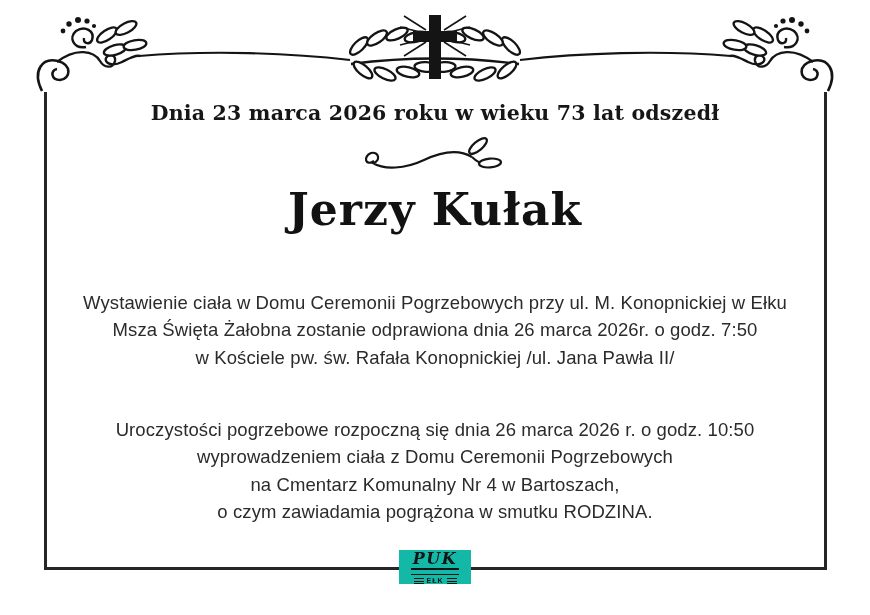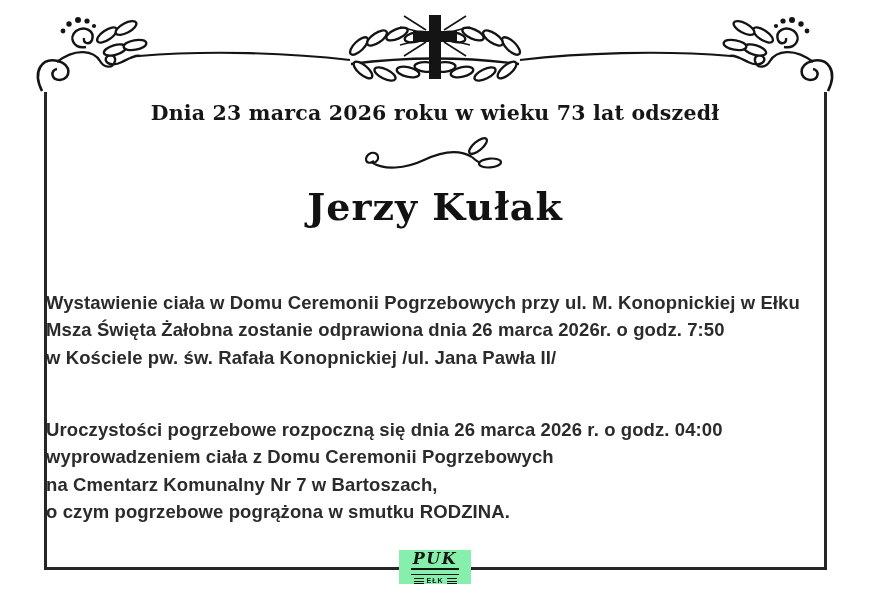--- a/index.html
+++ b/index.html
@@ -10,33 +10,33 @@
   }
   .top-ornament { position:absolute; top:0; left:0; width:870px; height:96px; }
   .date-line {
     position:absolute; top:101px; left:0; width:100%; text-align:center;
     font-family:"DejaVu Serif", serif; font-weight:700; font-size:20.5px;
     color:#161616; letter-spacing:0.2px;
   }
   .divider { position:absolute; top:133px; left:50%; transform:translateX(-50%); width:150px; height:46px; }
   .name {
     position:absolute; top:184px; left:0; width:100%; margin:0; text-align:center;
-    font-family:"DejaVu Serif", serif; font-weight:700; font-size:38px;
+    font-family:"DejaVu Serif", serif; font-weight:700; font-size:44px;
     color:#121212; letter-spacing:1px;
   }
-  .para { position:absolute; left:46px; right:46px; text-align:left;
-    font-size:18.5px; line-height:27.3px; color:#2b2b2b; letter-spacing:0.1px;font-weight:bold; }
+  .para { position:absolute; left:46px; right:46px; text-align:center;
+    font-size:18.5px; line-height:27.3px; color:#2b2b2b; letter-spacing:0.1px; }
   .para1 { top:289px; }
   .para2 { top:416px; }
   .frame-left  { position:absolute; left:44px;  top:92px;  width:3px; height:478px; background:#262626; }
   .frame-right { position:absolute; left:824px; top:92px;  width:3px; height:478px; background:#262626; }
   .frame-bottom{ position:absolute; left:44px;  top:567px; width:783px; height:3px; background:#262626; }
   .logo {
     position:absolute; top:550px; left:50%; transform:translateX(-50%);
-    background:#86efac; padding:0 12px; text-align:center; z-index:2;
+    background:#14b8a6; padding:0 12px; text-align:center; z-index:2;
   }
   .logo-puk {
     font-family:"DejaVu Serif", serif; font-style:italic; font-weight:700;
     font-size:16px; letter-spacing:1.5px; color:#141414; line-height:17px;
   }
   .puk-underline { height:4px; width:48px; margin:1px auto 2px auto;
     border-top:2px solid #141414; border-bottom:1px solid #141414; }
   .elk-row { display:flex; align-items:center; justify-content:center; gap:3px; }
   .elk-bars { width:10px; height:6px;
     background:repeating-linear-gradient(#141414 0 1.2px, transparent 1.2px 2.6px); }
@@ -129,24 +129,24 @@
 
   <h1 class="name">Jerzy Kułak</h1>
 
   <div class="para para1">
     <div>Wystawienie ciała w Domu Ceremonii Pogrzebowych przy ul. M. Konopnickiej w Ełku</div>
     <div>Msza Święta Żałobna zostanie odprawiona dnia 26 marca 2026r. o godz. 7:50</div>
     <div>w Kościele pw. św. Rafała Konopnickiej /ul. Jana Pawła II/</div>
   </div>
 
   <div class="para para2">
-    <div>Uroczystości pogrzebowe rozpoczną się dnia 26 marca 2026 r. o godz. 04:00</div>
+    <div>Uroczystości pogrzebowe rozpoczną się dnia 26 marca 2026 r. o godz. 10:50</div>
     <div>wyprowadzeniem ciała z Domu Ceremonii Pogrzebowych</div>
-    <div>na Cmentarz Komunalny Nr 7 w Bartoszach,</div>
-    <div>o czym pogrzebowe pogrążona w smutku RODZINA.</div>
+    <div>na Cmentarz Komunalny Nr 4 w Bartoszach,</div>
+    <div>o czym zawiadamia pogrążona w smutku RODZINA.</div>
   </div>
 
   <div class="frame-left"></div>
   <div class="frame-right"></div>
   <div class="frame-bottom"></div>
 
   <div class="logo">
     <div class="logo-puk">PUK</div>
     <div class="puk-underline"></div>
     <div class="elk-row">

